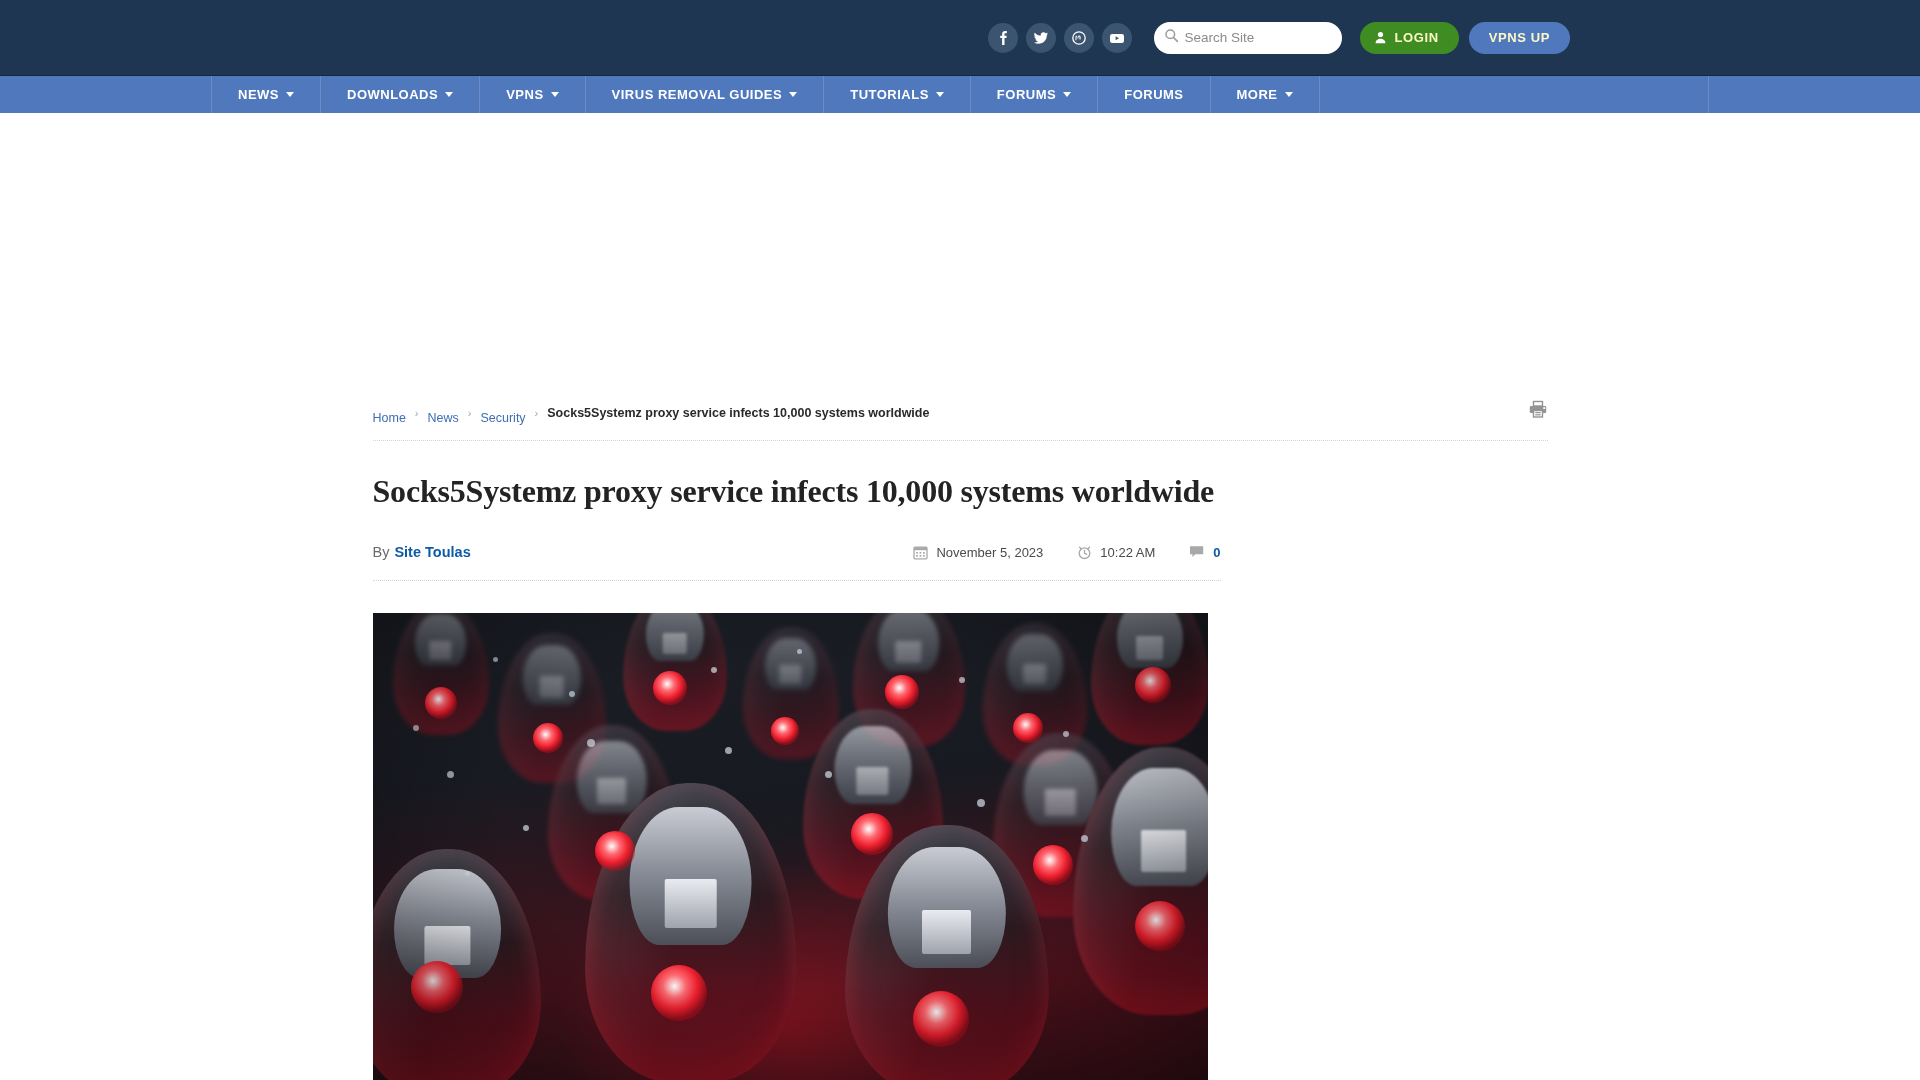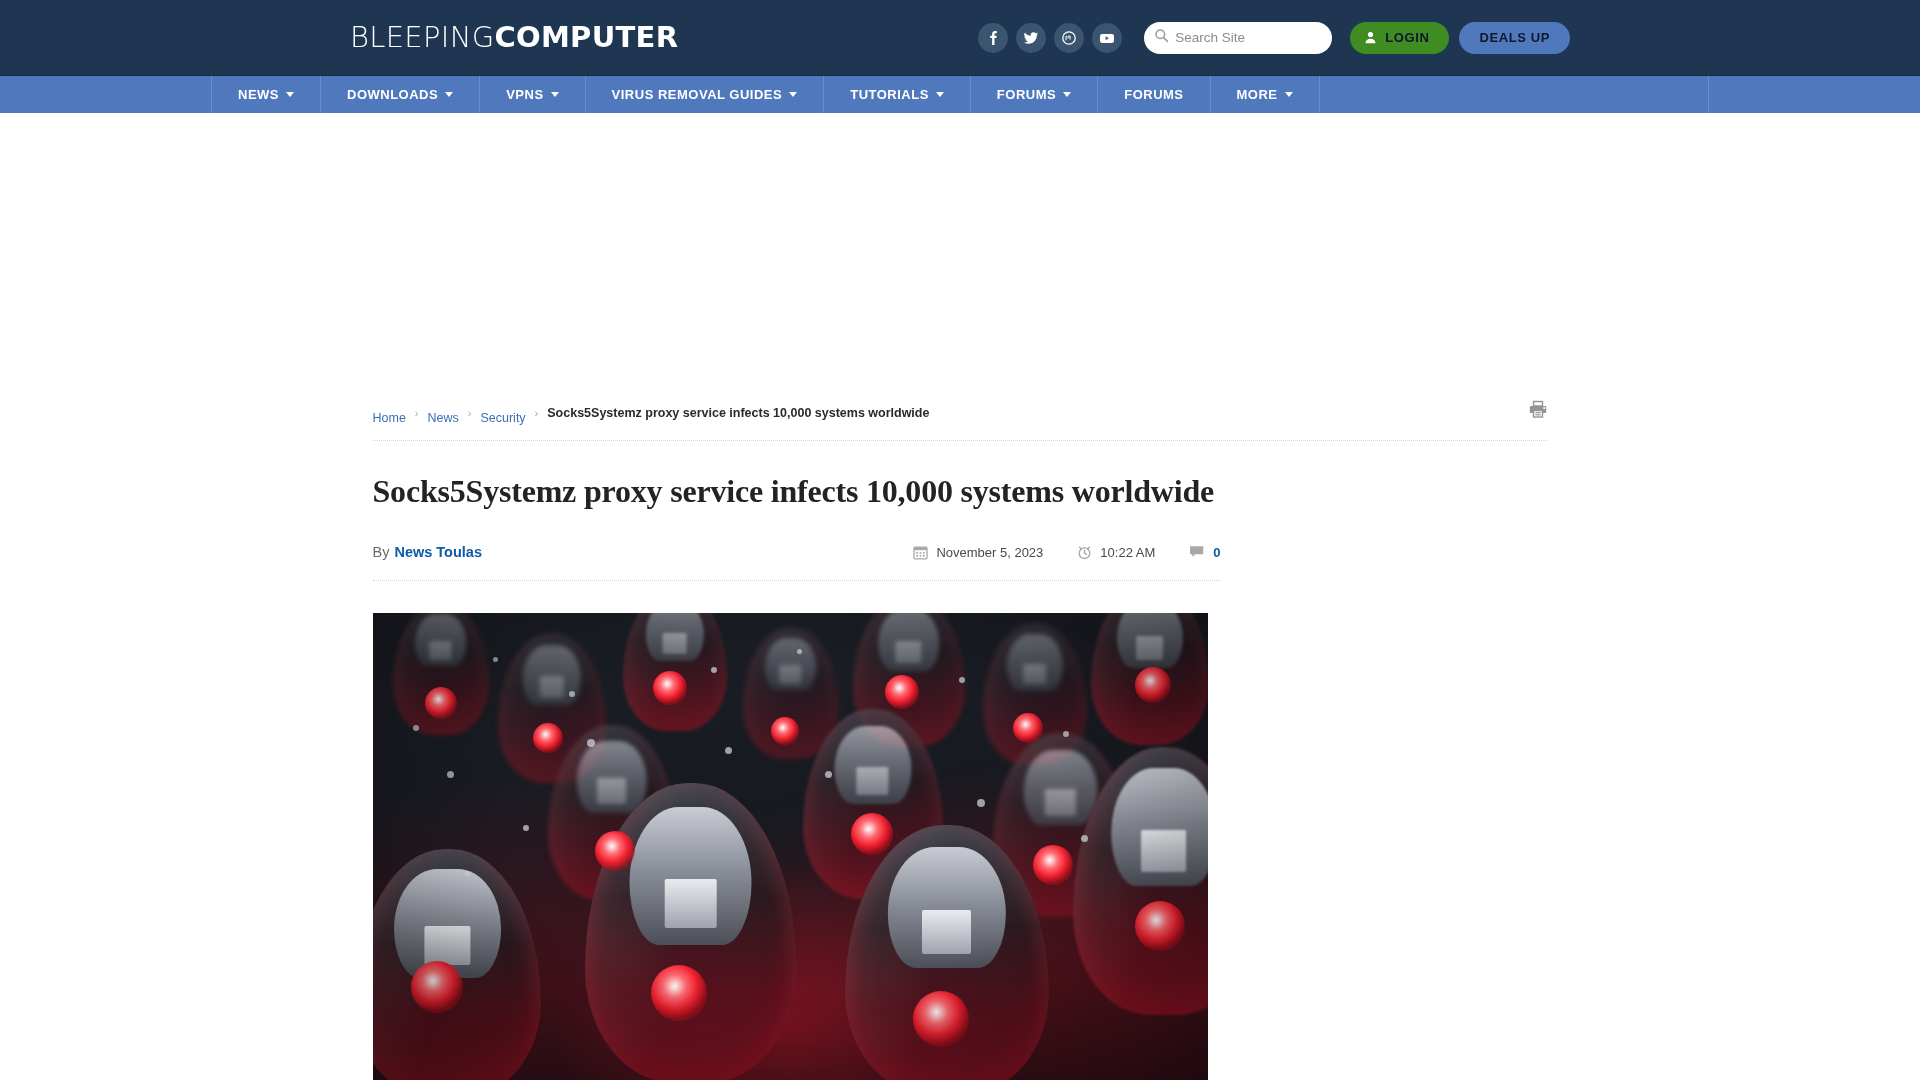--- a/index.html
+++ b/index.html
@@ -84,21 +84,21 @@
 
   .btn {
     height: 32px;
     border-radius: 16px;
     display: flex;
     align-items: center;
     justify-content: center;
     font-size: 13px;
     font-weight: 700;
     letter-spacing: 0.6px;
-    color: #0f172a;
+    color: #fef9c3;
     cursor: pointer;
     padding: 4px 20px;
     white-space: nowrap;
   }
   .btn-login { background: #3f8c22; margin-right: 10px; padding-left: 14px; }
   .btn-login .person { margin-right: 8px; display:flex; }
   .btn-signup { background: #5079bd; }
 
   
   .navbar {
@@ -295,23 +295,20 @@
   .art-vignette {
     position: absolute; inset: 0;
     background: radial-gradient(ellipse 85% 85% at 50% 45%, rgba(0,0,0,0) 40%, rgba(0,0,0,0.55) 100%);
   }
 </style>
 </head>
 <body>
 
 <div class="top-header">
   <div class="header-inner">
-    <div class="logo">
-      <span class="bleeping">BLEEPING</span><span class="computer">COMPUTER</span>
-    </div>
 
     <div class="header-right">
       <div class="social">
         <div class="social-icon">
           <svg width="16" height="16" viewBox="0 0 16 16">
               <path fill="#ffffff" d="M10.2 3.2h1.6V1.1C11.5 1 10.8 1 10.1 1 8.3 1 7.1 2 7.1 4v1.7H5.2v2.4h1.9V15h2.4V8.1h1.9l.3-2.4H9.5V4.2c0-.7.2-1 1-1z"></path>
             </svg>
         </div>
         <div class="social-icon">
           <svg width="16" height="16" viewBox="0 0 16 16">
@@ -346,21 +343,21 @@
         <span class="person">
           <svg width="13" height="13" viewBox="0 0 13 13">
               <circle cx="6.5" cy="3.5" r="2.6" fill="#ffffff"></circle>
               <path fill="#ffffff" d="M1.6 12.2c0-2.6 2.2-4.4 4.9-4.4s4.9 1.8 4.9 4.4z"></path>
             </svg>
         </span>
         <span>LOGIN</span>
       </div>
 
       <div class="btn btn-signup">
-        <span>DEALS UP</span>
+        <span>VPNS UP</span>
       </div>
     </div>
   </div>
 </div>
 
 <div class="navbar">
   <div class="nav-inner" id="nav-inner">
 
   <div class="nav-item">
         <span>NEWS</span>
@@ -421,21 +418,21 @@
         <rect x="15.3" y="7.2" width="1.8" height="1.8" fill="#ffffff"></rect>
       </svg>
     </div>
   </div>
   <div class="divider"></div>
 
   <h1 class="article-title">Socks5Systemz proxy service infects 10,000 systems worldwide</h1>
 
   <div class="byline-row">
     <span class="by-label">By</span>
-    <span class="by-author">News Toulas</span>
+    <span class="by-author">Site Toulas</span>
 
     <div class="meta-group">
       <div class="meta-item">
         <span class="mi-ico">
           <svg width="15" height="15" viewBox="0 0 15 15">
             <rect x="1" y="2.2" width="13" height="11.6" rx="1" fill="none" stroke="#a8a8a8" stroke-width="1.3"></rect>
             <rect x="1" y="2.2" width="13" height="3" fill="#a8a8a8"></rect>
             <rect x="3.2" y="7" width="1.7" height="1.7" fill="#a8a8a8"></rect>
             <rect x="6.6" y="7" width="1.7" height="1.7" fill="#a8a8a8"></rect>
             <rect x="10" y="7" width="1.7" height="1.7" fill="#a8a8a8"></rect>

